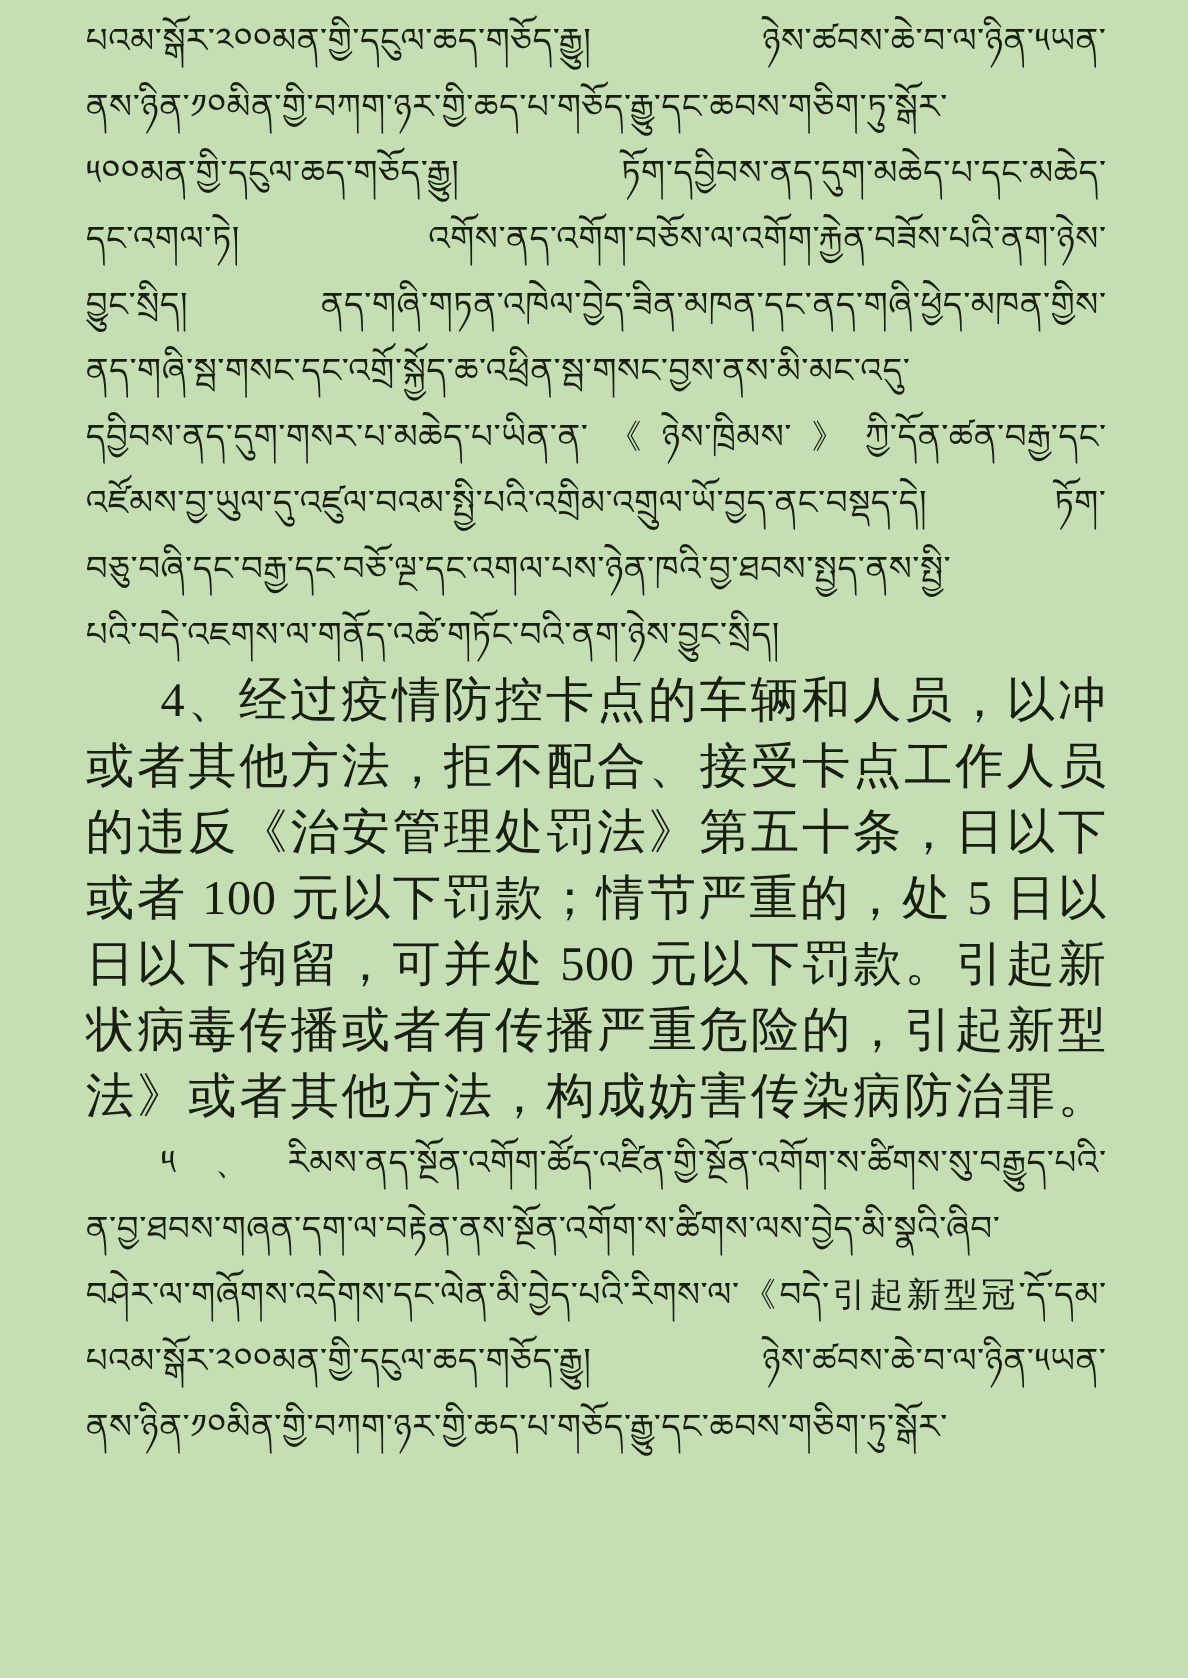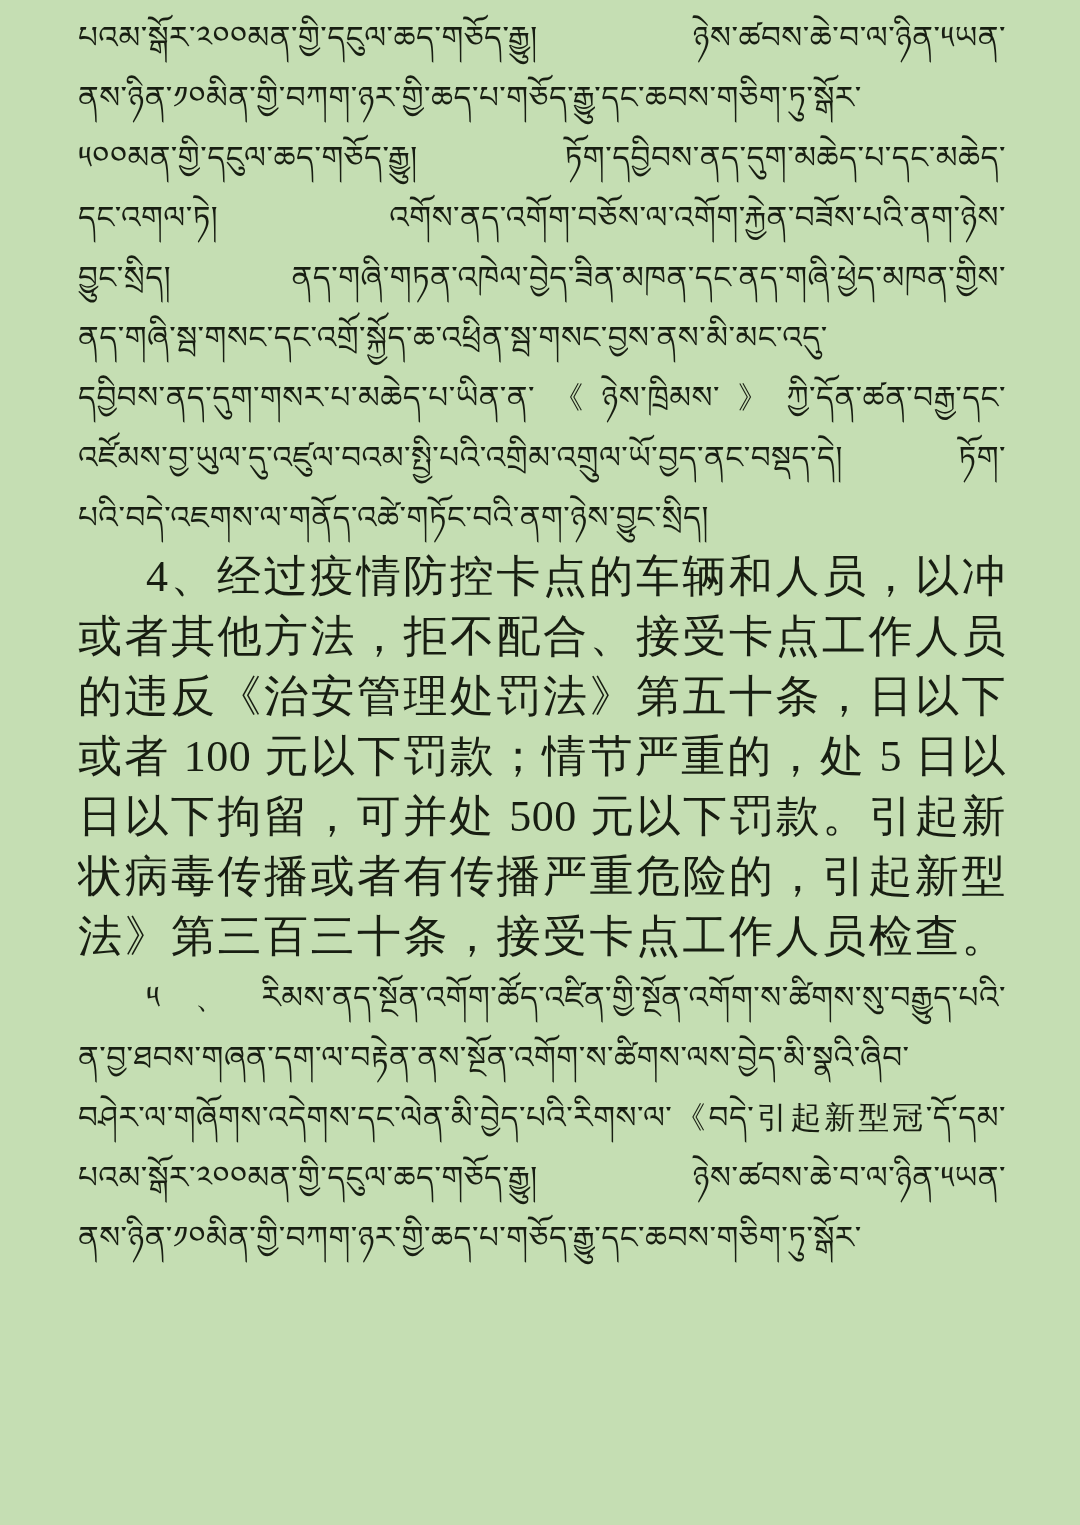--- a/index.html
+++ b/index.html
@@ -50,31 +50,32 @@
 
   <section class="block">
     <div class="line tib-line">པའམ་སྒོར་༢༠༠མན་གྱི་དངུལ་ཆད་གཅོད་རྒྱུ། ཉེས་ཚབས་ཆེ་བ་ལ་ཉིན་༥ཡན་</div>
     <div class="line tib-line">ནས་ཉིན་༡༠མིན་གྱི་བཀག་ཉར་གྱི་ཆད་པ་གཅོད་རྒྱུ་དང་ཆབས་གཅིག་ཏུ་སྒོར་</div>
     <div class="line tib-line">༥༠༠མན་གྱི་དངུལ་ཆད་གཅོད་རྒྱུ། ཏོག་དབྱིབས་ནད་དུག་མཆེད་པ་དང་མཆེད་</div>
     <div class="line tib-line">དང་འགལ་ཏེ།  འགོས་ནད་འགོག་བཅོས་ལ་འགོག་རྐྱེན་བཟོས་པའི་ནག་ཉེས་</div>
     <div class="line tib-line">བྱུང་སྲིད།  ནད་གཞི་གཏན་འཁེལ་བྱེད་ཟིན་མཁན་དང་ནད་གཞི་ཕྱེད་མཁན་གྱིས་</div>
     <div class="line tib-line">ནད་གཞི་སྦ་གསང་དང་འགྲོ་སྐྱོད་ཆ་འཕྲིན་སྦ་གསང་བྱས་ནས་མི་མང་འདུ་</div>
     <div class="line tib-line">དབྱིབས་ནད་དུག་གསར་པ་མཆེད་པ་ཡིན་ན་《ཉེས་ཁྲིམས་》ཀྱི་དོན་ཚན་བརྒྱ་དང་</div>
     <div class="line tib-line">འཛོམས་བྱ་ཡུལ་དུ་འཛུལ་བའམ་སྤྱི་པའི་འགྲིམ་འགྲུལ་ཡོ་བྱད་ནང་བསྡད་དེ།  ཏོག་</div>
+    <div class="line tib-line">བཅུ་བཞི་དང་བརྒྱ་དང་བཅོ་ལྔ་དང་འགལ་པས་ཉེན་ཁའི་བྱ་ཐབས་སྤྱད་ནས་སྤྱི་</div>
     <div class="line tib-line para-end">པའི་བདེ་འཇགས་ལ་གནོད་འཚེ་གཏོང་བའི་ནག་ཉེས་བྱུང་སྲིད།</div>
   </section>
 
   <section class="block">
     <div class="line zh-line indent">4、经过疫情防控卡点的车辆和人员，以冲卡</div>
     <div class="line zh-line">或者其他方法，拒不配合、接受卡点工作人员检查</div>
     <div class="line zh-line">的违反《治安管理处罚法》第五十条，日以下拘留</div>
     <div class="line zh-line">或者 100 元以下罚款；情节严重的，处 5 日以上 10</div>
     <div class="line zh-line">日以下拘留，可并处 500 元以下罚款。引起新型冠</div>
     <div class="line zh-line">状病毒传播或者有传播严重危险的，引起新型冠《刑</div>
-    <div class="line zh-line">法》第三百三十条，接受卡点工作人员检查。</div>
+    <div class="line zh-line">法》或者其他方法，构成妨害传染病防治罪。</div>
   </section>
 
   <section class="block">
     <div class="line tib-line indent">༥、རིམས་ནད་སྔོན་འགོག་ཚོད་འཛིན་གྱི་སྔོན་འགོག་ས་ཚིགས་སུ་བརྒྱུད་པའི་</div>
     <div class="line tib-line">ན་བྱ་ཐབས་གཞན་དག་ལ་བརྟེན་ནས་སྔོན་འགོག་ས་ཚིགས་ལས་བྱེད་མི་སྣའི་ཞིབ་</div>
     <div class="line tib-line">བཤེར་ལ་གཞོགས་འདེགས་དང་ལེན་མི་བྱེད་པའི་རིགས་ལ་《བདེ་引起新型冠་དོ་དམ་</div>
     <div class="line tib-line">པའམ་སྒོར་༢༠༠མན་གྱི་དངུལ་ཆད་གཅོད་རྒྱུ།  ཉེས་ཚབས་ཆེ་བ་ལ་ཉིན་༥ཡན་</div>
     <div class="line tib-line">ནས་ཉིན་༡༠མིན་གྱི་བཀག་ཉར་གྱི་ཆད་པ་གཅོད་རྒྱུ་དང་ཆབས་གཅིག་ཏུ་སྒོར་</div>
   </section>
 

